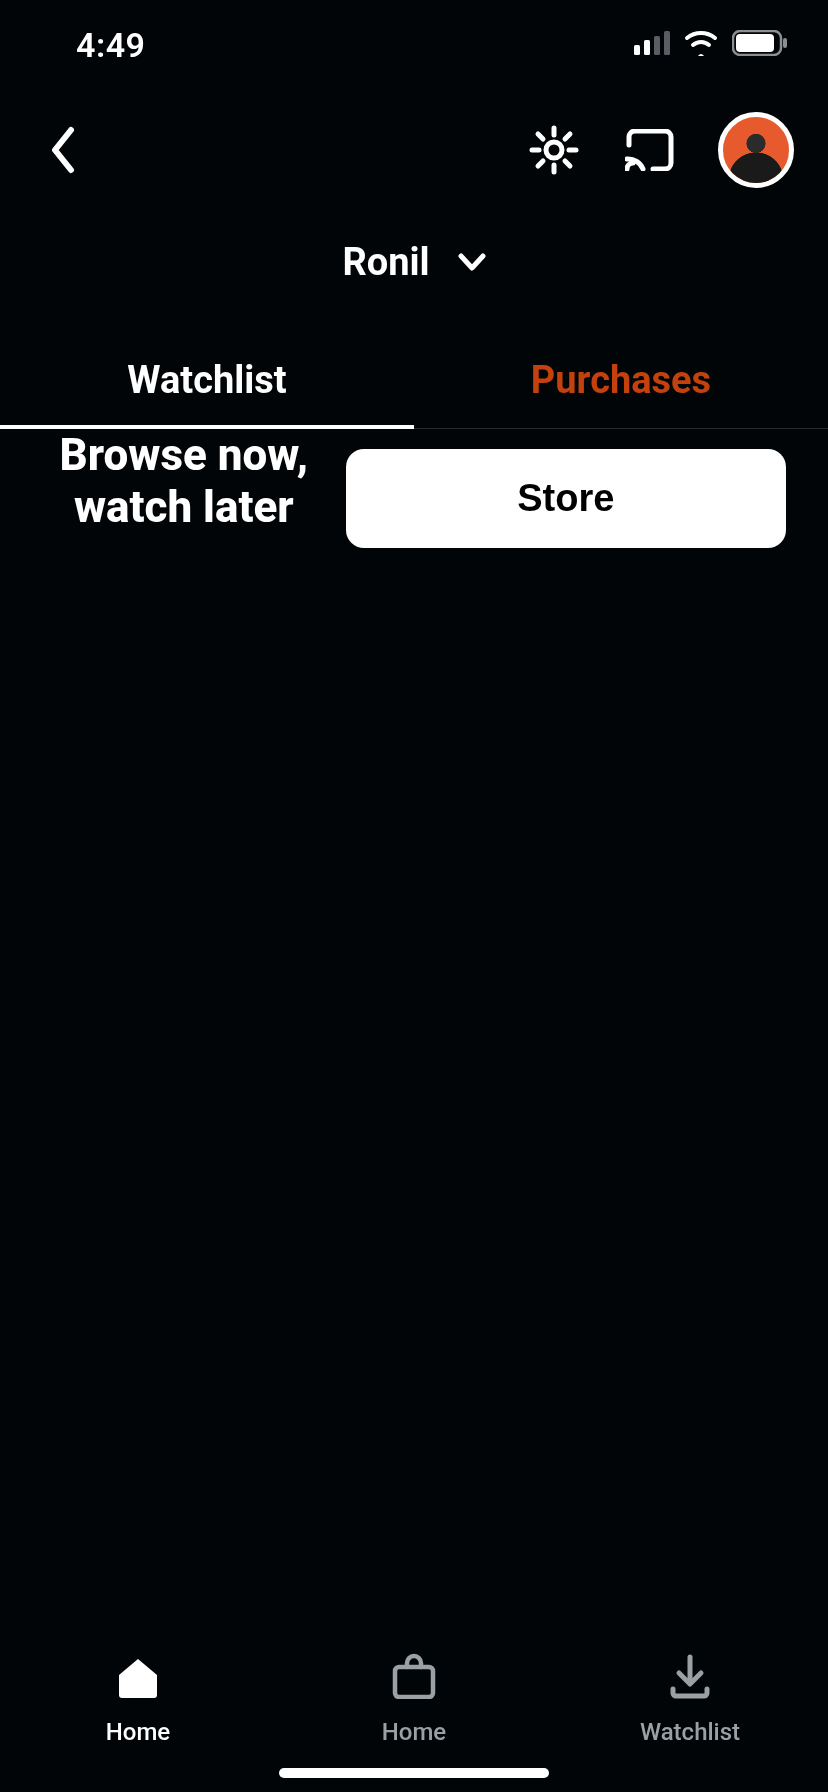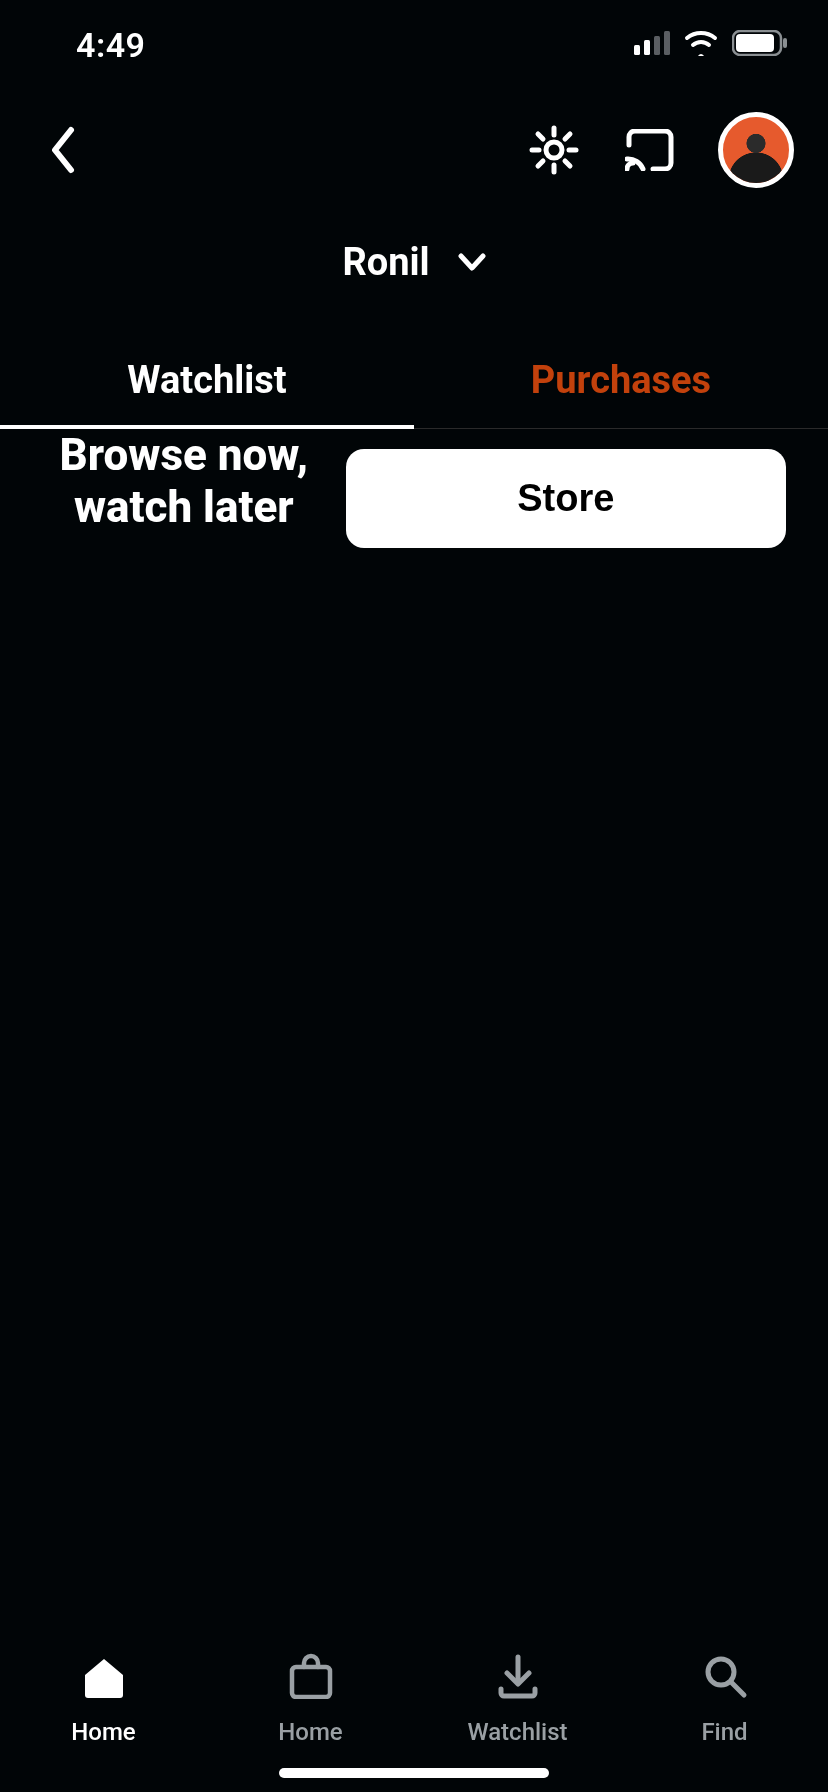--- a/index.html
+++ b/index.html
@@ -159,25 +159,16 @@
     <div class="nav-item">
       <span class="nav-icon">
         <svg width="46" height="46" viewBox="0 0 46 46">
             <path d="M23 4 V30" stroke="#9aa0a4" stroke-width="5" stroke-linecap="round"></path>
             <path d="M12 20 L23 31 L34 20" stroke="#9aa0a4" stroke-width="5" fill="none" stroke-linecap="round" stroke-linejoin="round"></path>
             <path d="M6 36 V40 a3 3 0 0 0 3 3 H37 a3 3 0 0 0 3 -3 V36" stroke="#9aa0a4" stroke-width="5" fill="none" stroke-linecap="round"></path>
           </svg>
       </span>
       <span class="nav-label">Watchlist</span>
     </div>
-    <div class="nav-item">
-      <span class="nav-icon">
-        <svg width="46" height="46" viewBox="0 0 46 46">
-            <circle cx="19" cy="19" r="13" fill="none" stroke="#9aa0a4" stroke-width="5"></circle>
-            <line x1="30" y1="30" x2="42" y2="42" stroke="#9aa0a4" stroke-width="5" stroke-linecap="round"></line>
-          </svg>
-      </span>
-      <span class="nav-label">Find</span>
-    </div>
   </div>
 
   <div class="home-indicator"></div>
 </div>
 
 </body></html>

